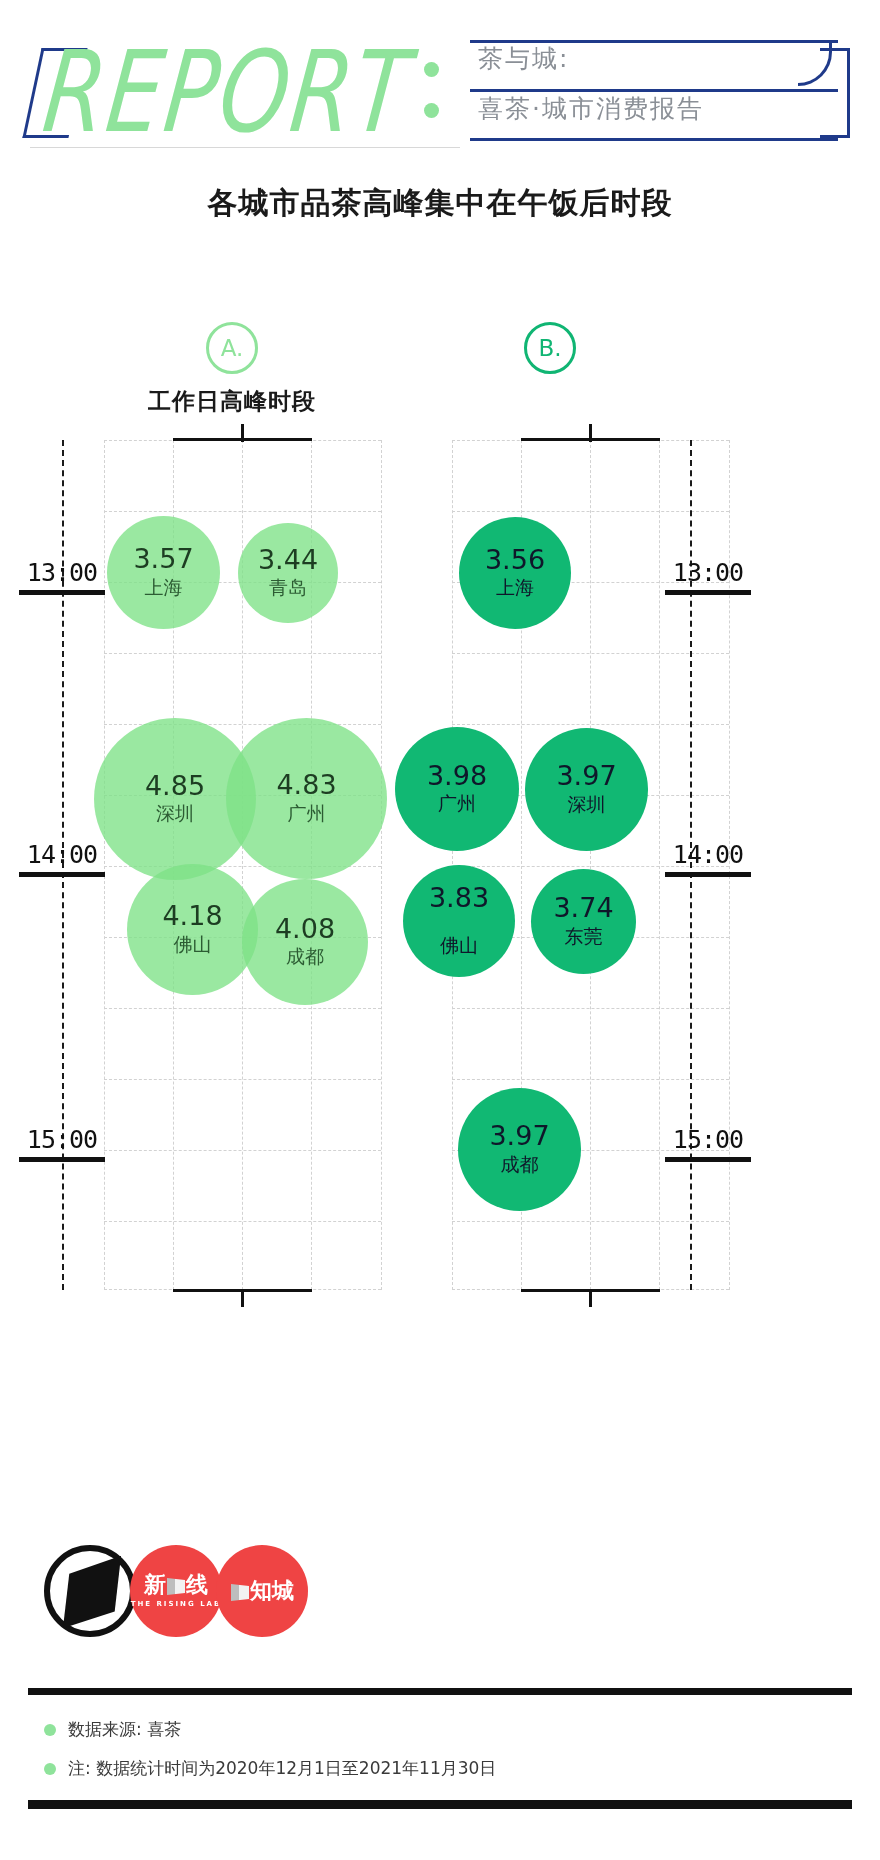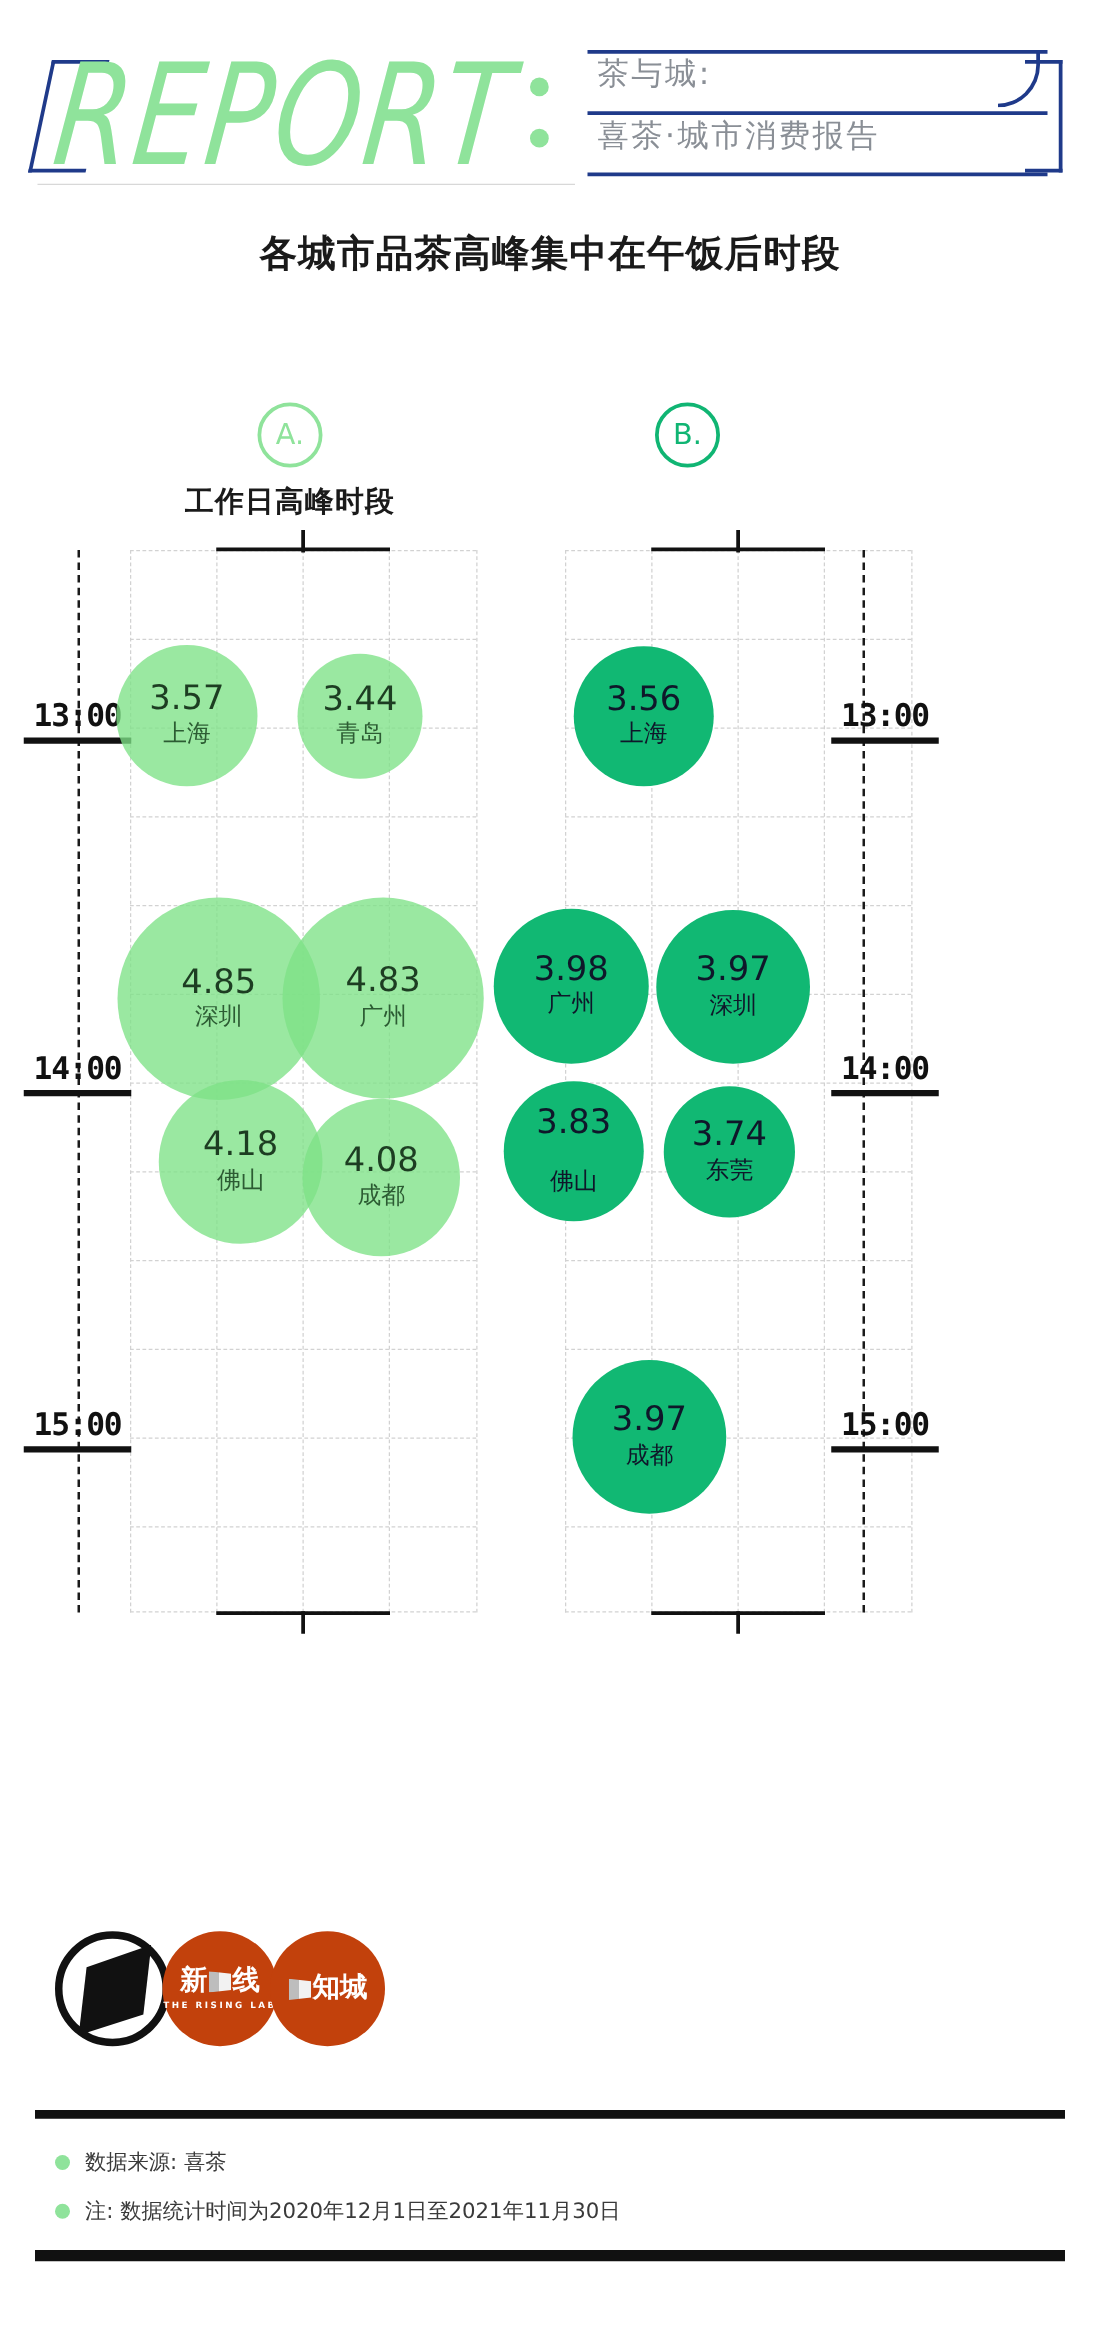--- a/index.html
+++ b/index.html
@@ -111,21 +111,21 @@
   .axis-dash {
     position: absolute; top: 0; height: 850px; width: 0;
     border-left: 2px dashed #1a1a1a;
   }
   .axis-dash.left  { left: 62px; }
   .axis-dash.right { left: 690px; }
 
   
   .time-label {
     position: absolute; width: 86px; text-align: center;
-    font-size: 25px; font-weight: bold; color: #111;
+    font-size: 25px; font-weight: normal; color: #111;
     font-family: "DejaVu Sans Mono", monospace; letter-spacing: -1px;
   }
   .time-label .bar {
     margin-top: 3px; height: 5px; background: #111; width: 86px;
   }
   .tl-left  { left: 19px; }
   .tl-right { left: 665px; }
 
   
   .tick-group { position: absolute; }
@@ -163,21 +163,21 @@
   .logo-1 .ring {
     position: absolute; inset: 0; border-radius: 50%;
     border: 6px solid #111;
   }
   .logo-1 .book {
     position: absolute; left: 20px; top: 16px;
     width: 56px; height: 62px; background: #111;
     transform: skewY(-12deg) rotate(2deg);
     clip-path: polygon(8% 14%, 100% 0%, 92% 88%, 0% 100%);
   }
-  .logo-2, .logo-3 { background: #c2410c; }
+  .logo-2, .logo-3 { background: #ef4444; }
   .logo-2 .txt, .logo-3 .txt {
     color: #fff; font-size: 22px; font-weight: bold;
     font-family: "DejaVu Sans", sans-serif; letter-spacing: 0px;
     text-align: center; line-height: 1.0;
   }
   .logo-2 .sub {
     display: block; color: #fff; font-size: 7px; letter-spacing: 2px;
     margin-top: 5px; font-family: "DejaVu Sans", sans-serif; font-weight: bold;
   }
   .flag {
@@ -319,21 +319,21 @@
     <div class="time-label tl-right" style="top:118px">
       <span>13:00</span><div class="bar"></div>
     </div>
     <div class="time-label tl-right" style="top:400px">
       <span>14:00</span><div class="bar"></div>
     </div>
     <div class="time-label tl-right" style="top:685px">
       <span>15:00</span><div class="bar"></div>
     </div>
 
-    <div class="bub a" style="left:93px; top:76px; width:113px; height:113px;">
+    <div class="bub a" style="left:107px; top:76px; width:113px; height:113px;">
       <div class="val">3.57</div>
       <div class="city">上海</div>
     </div>
     <div class="bub a" style="left:238px; top:83px; width:100px; height:100px;">
       <div class="val">3.44</div>
       <div class="city">青岛</div>
     </div>
     <div class="bub a" style="left:94px; top:278px; width:162px; height:162px;">
       <div class="val">4.85</div>
       <div class="city">深圳</div>

